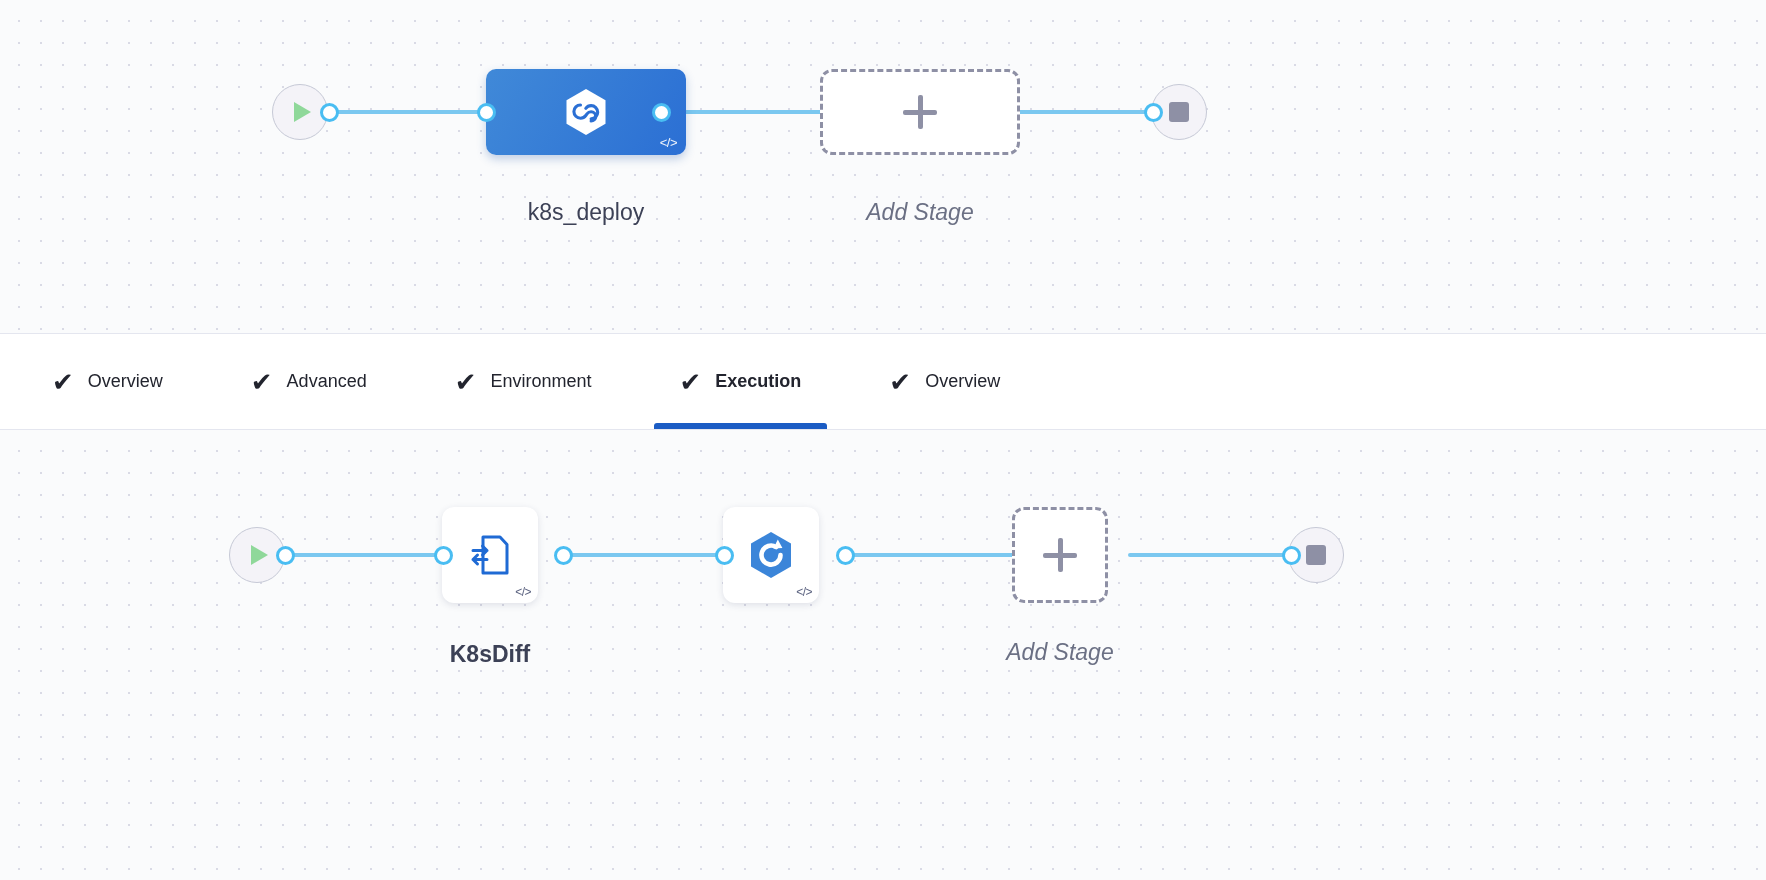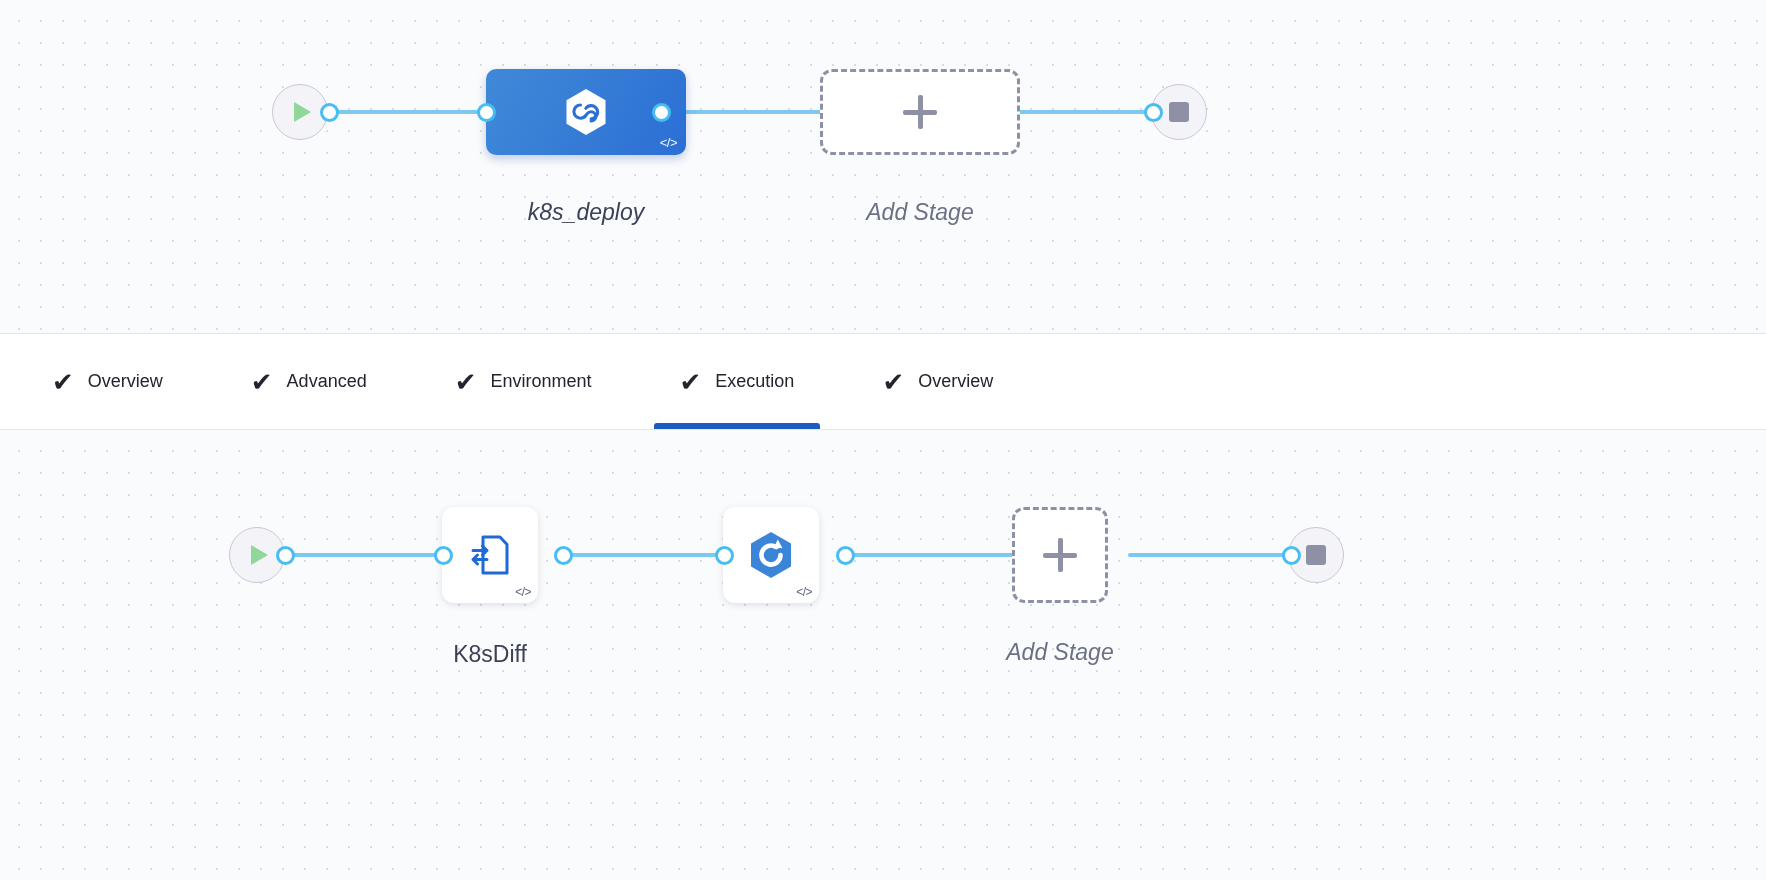--- a/index.html
+++ b/index.html
@@ -152,21 +152,21 @@
   .tab .tick {
     font-size: 26px; line-height: 1;
     color: #22242e;
     font-weight: 400;
   }
   .tab .tab-label {
     font-size: 18px;
     color: #22242e;
     white-space: nowrap;
   }
-  .tab.active .tab-label { font-weight: normal; }
+  .tab.active .tab-label { font-weight: bold; }
   .tab.active::after {
     content: "";
     position: absolute; left: 0; right: 0; bottom: 0;
     height: 6px;
     background: #1b5cc4;
     border-radius: 3px 3px 0 0;
   }
   .tab-gap { width: 36px; height: 1px; }
 </style>
 </head>
@@ -188,21 +188,21 @@
     <div class="stage-node" style="left:486px; top:69px;">
       <svg width="52" height="52" viewBox="0 0 52 52">
         <path d="M26 3 L45.5 14.2 L45.5 37.8 L26 49 L6.5 37.8 L6.5 14.2 Z" fill="#ffffff"></path>
         <path d="M20.5 19 a6.6 6.6 0 0 0 0 13.2 a6.6 6.6 0 0 0 5.3 -2.7 l1.2 -1.6 a5.1 5.1 0 0 1 4.1 -2.1 a4.6 4.6 0 0 1 0 9.2" fill="none" stroke="#2b6fd4" stroke-width="3.1" stroke-linecap="round"></path>
         <path d="M31.1 32.8 a6.6 6.6 0 0 0 0 -13.2 a6.6 6.6 0 0 0 -5.3 2.7" fill="none" stroke="#2b6fd4" stroke-width="3.1" stroke-linecap="round"></path>
       </svg>
       <span class="code-badge">&lt;/&gt;</span>
     </div>
     <div class="dot" style="left:477px; top:103px;"></div>
     <div class="dot" style="left:652px; top:103px;"></div>
-    <div class="caption" style="left:446px; top:196px; width:280px;font-style:italic;">k8s_deploy</div>
+    <div class="caption" style="left:446px; top:196px; width:280px;">k8s_deploy</div>
 
     <div class="add-node stage-size" style="left:820px; top:69px;">
       <div class="plus-icon"></div>
     </div>
     <div class="caption muted" style="left:780px; top:196px; width:280px;">Add Stage</div>
 
     <div class="terminal" style="left:1151px; top:84px;">
       <div class="stop-sq"></div>
     </div>
     <div class="dot" style="left:1144px; top:103px;"></div>
@@ -255,21 +255,21 @@
     <div class="step-node" style="left:442px; top:77px;">
       <svg width="46" height="46" viewBox="0 0 46 46">
         <path d="M16 5 H33 L40 12.5 V41 H16 Z" fill="none" stroke="#1f6ad4" stroke-width="3" stroke-linejoin="round"></path>
         <path d="M6 18.5 H20 M15.5 14 L20 18.5 L15.5 23" fill="none" stroke="#1f6ad4" stroke-width="3" stroke-linecap="round" stroke-linejoin="round"></path>
         <path d="M20 27.5 H6 M10.5 23 L6 27.5 L10.5 32" fill="none" stroke="#1f6ad4" stroke-width="3" stroke-linecap="round" stroke-linejoin="round"></path>
       </svg>
       <span class="code-badge">&lt;/&gt;</span>
     </div>
     <div class="dot" style="left:434px; top:116px;"></div>
     <div class="dot" style="left:554px; top:116px;"></div>
-    <div class="caption" style="left:370px; top:208px; width:240px;">K8sDiff</div>
+    <div class="caption" style="left:370px; top:208px; width:240px;font-weight:bold;">K8sDiff</div>
 
     <div class="step-node" style="left:723px; top:77px;">
       <svg width="54" height="54" viewBox="0 0 54 54">
         <path d="M27 4 L47 15.5 L47 38.5 L27 50 L7 38.5 L7 15.5 Z" fill="#3b85d9"></path>
         <path d="M36.5 27 a9.5 9.5 0 1 1 -4.3 -7.9" fill="none" stroke="#ffffff" stroke-width="4.6" stroke-linecap="round"></path>
         <path d="M33.8 11.6 L38.4 19.9 L29.4 20.4 Z" fill="#ffffff"></path>
       </svg>
       <span class="code-badge">&lt;/&gt;</span>
     </div>
     <div class="dot" style="left:715px; top:116px;"></div>

